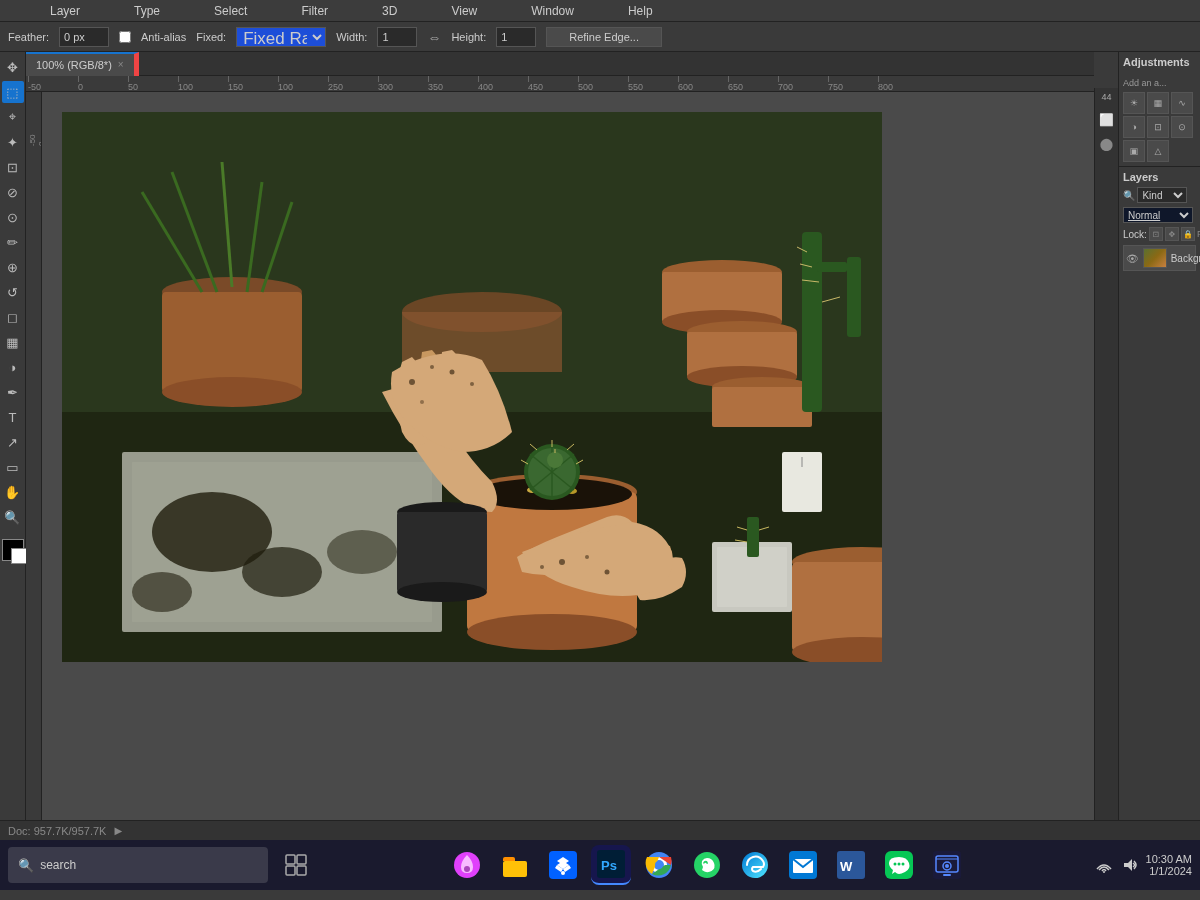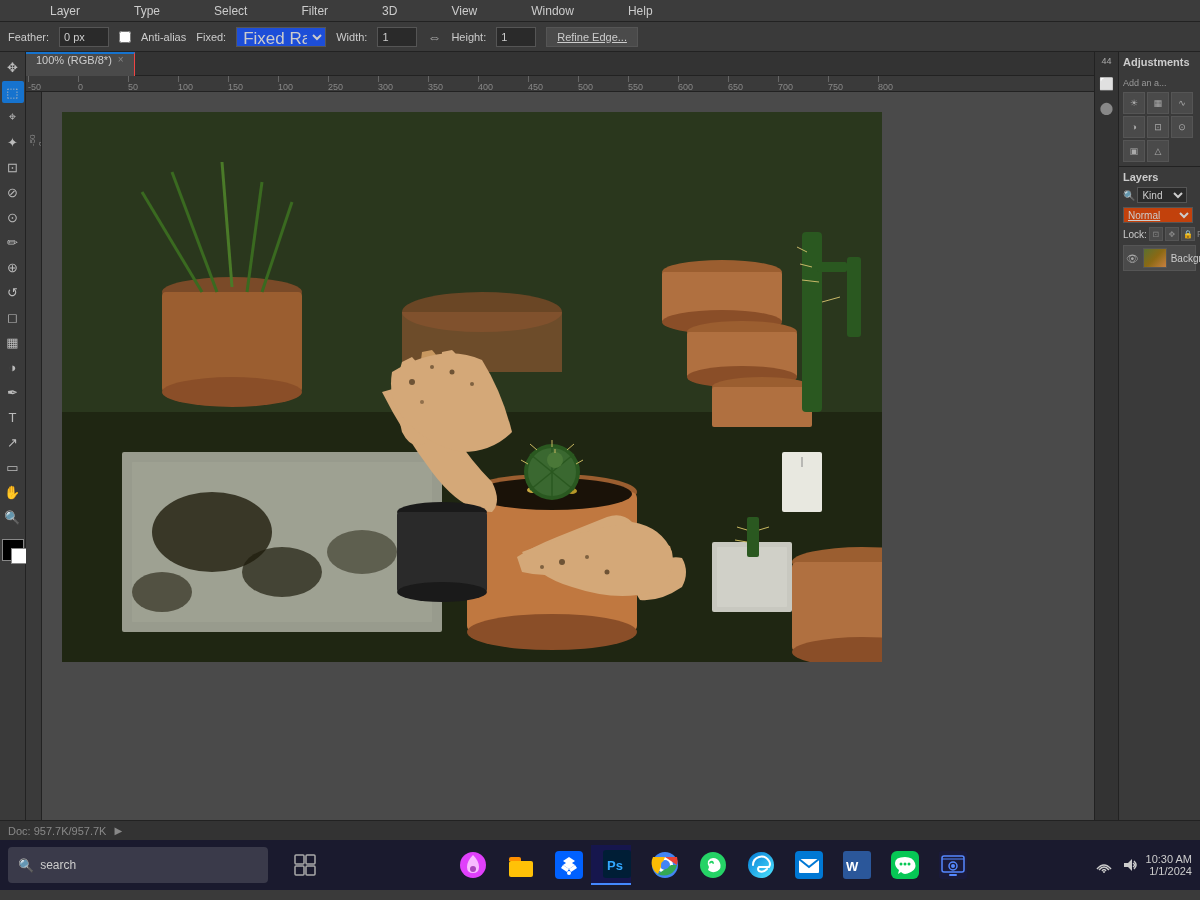--- a/index.html
+++ b/index.html
@@ -61,24 +61,23 @@
       color: #ccc;
       font-size: 17px;
       height: 20px;
       padding: 0 2px;
     }
     .opt-button {
       background: #4a4a4a;
       border: 1px solid #555;
       color: #ccc;
       font-size: 11px;
-      padding: 2px 10px;
+      padding: 2px 22px;
       height: 20px;
       cursor: pointer;
-      text-decoration: underline;
     }
     .swap-icon {
       font-size: 14px;
       cursor: pointer;
       color: #aaa;
     }
 
     
     #main-area {
       display: flex;
@@ -122,25 +121,25 @@
     
     #tab-bar {
       display: flex;
       align-items: center;
       height: 24px;
       background: #333;
       border-bottom: 1px solid #222;
     }
     .tab {
       display: flex;
-      align-items: flex-start;
+      align-items: center;
       padding: 0 10px;
       height: 24px;
       background: #3a3a3a;
-      border-right: 1px solid #ef4444;
+      border-right: 5px solid #ef4444;
       font-size: 11px;
       color: #ccc;
       cursor: pointer;
       gap: 6px;
     }
     .tab.active { background: #4a4a4a; border-top: 2px solid #1673ce; }
     .tab-close { font-size: 10px; color: #888; cursor: pointer; }
 
     
     #ruler-h {
@@ -279,21 +278,21 @@
       color: #ccc;
       font-size: 10px;
       height: 16px;
       width: 50px;
     }
     .layers-blend {
       margin-bottom: 4px;
       font-size: 10px;
     }
     .layers-blend-select {
-      background: #c2410c;
+      background: #0f172a;
       border: 1px solid #555;
       color: #ccc;
       font-size: 10px;
       height: 16px;
       width: 70px;
       text-decoration: underline;
     }
     .layers-lock {
       display: flex;
       align-items: center;
@@ -399,23 +398,23 @@
       display: flex;
       align-items: center;
       justify-content: center;
       gap: 8px;
     }
     .tb-icon {
       width: 40px;
       height: 40px;
       display: flex;
       align-items: center;
-      justify-content: flex-end;
-      cursor: pointer;
-      border-radius: 0;
+      justify-content: center;
+      cursor: pointer;
+      border-radius: 8px;
       position: relative;
     }
 
     
     #system-tray {
       display: flex;
       align-items: center;
       gap: 6px;
       margin-left: auto;
     }
@@ -438,20 +437,21 @@
     
     #panel-icons {
       width: 24px;
       background: #333;
       display: flex;
       flex-direction: column;
       align-items: center;
       padding: 4px 0;
       gap: 4px;
       border-left: 1px solid #222;
+      margin-top: 36px;
     }
     .panel-icon {
       width: 20px;
       height: 20px;
       display: flex;
       align-items: center;
       justify-content: center;
       font-size: 12px;
       color: #888;
       cursor: pointer;

